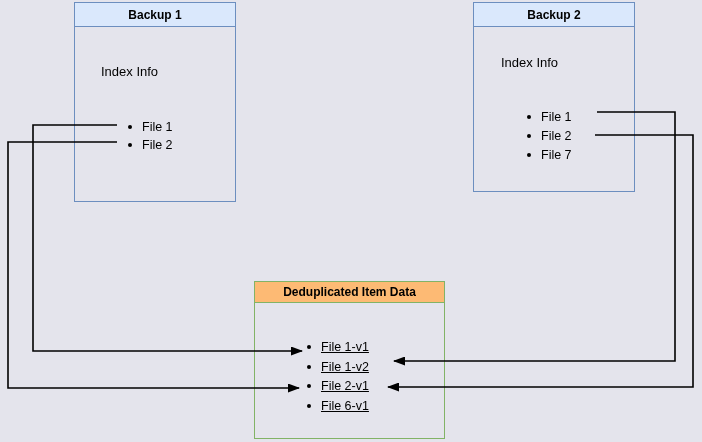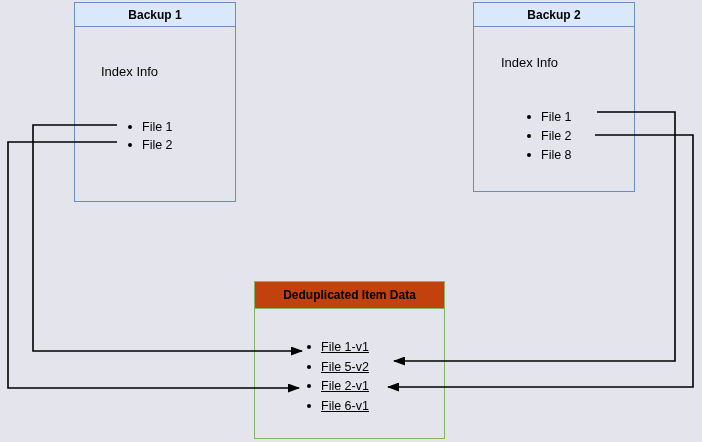--- a/index.html
+++ b/index.html
@@ -9,21 +9,21 @@
     font-family:"Liberation Sans", sans-serif; color:#000;
   }
   .node { position:absolute; border:1px solid; box-sizing:border-box; background:transparent; }
   .node-header {
     box-sizing:border-box; display:flex; align-items:center; justify-content:center;
     font-weight:bold; font-size:12px; border-bottom:1px solid;
   }
   .node.blue  { border-color:#6c8ebf; }
   .node.blue  .node-header { background:#dae8fc; border-color:#6c8ebf; height:24px; }
   .node.green { border-color:#82b366; }
-  .node.green .node-header { background:#c2410c; border-color:#82b366; height:27px; }
+  .node.green .node-header { background:#fdba74; border-color:#82b366; height:21px; }
 
   #backup1 { left:74px;  top:2px;   width:162px; height:200px; }
   #backup2 { left:473px; top:2px;   width:162px; height:190px; }
   #dedup   { left:254px; top:281px; width:191px; height:158px; }
 
   .subtitle { position:absolute; font-size:13px; line-height:16px; }
   #backup1 .subtitle { left:26px; top:61px; }
   #backup2 .subtitle { left:27px; top:52px; }
 
   .list { position:absolute; }
@@ -66,35 +66,35 @@
         <div class="li">
           <span class="bullet"></span>
           <span class="li-text">File 1</span>
         </div>
         <div class="li">
           <span class="bullet"></span>
           <span class="li-text">File 2</span>
         </div>
         <div class="li">
           <span class="bullet"></span>
-          <span class="li-text">File 8</span>
+          <span class="li-text">File 7</span>
         </div>
       </div>
   </div>
 
   <div id="dedup" class="node green">
     <div class="node-header">Deduplicated Item Data</div>
     <div class="list row197">
         <div class="li">
           <span class="bullet"></span>
           <span class="li-text">File 1-v1</span>
         </div>
         <div class="li">
           <span class="bullet"></span>
-          <span class="li-text">File 5-v2</span>
+          <span class="li-text">File 1-v2</span>
         </div>
         <div class="li">
           <span class="bullet"></span>
           <span class="li-text">File 2-v1</span>
         </div>
         <div class="li">
           <span class="bullet"></span>
           <span class="li-text">File 6-v1</span>
         </div>
       </div>

